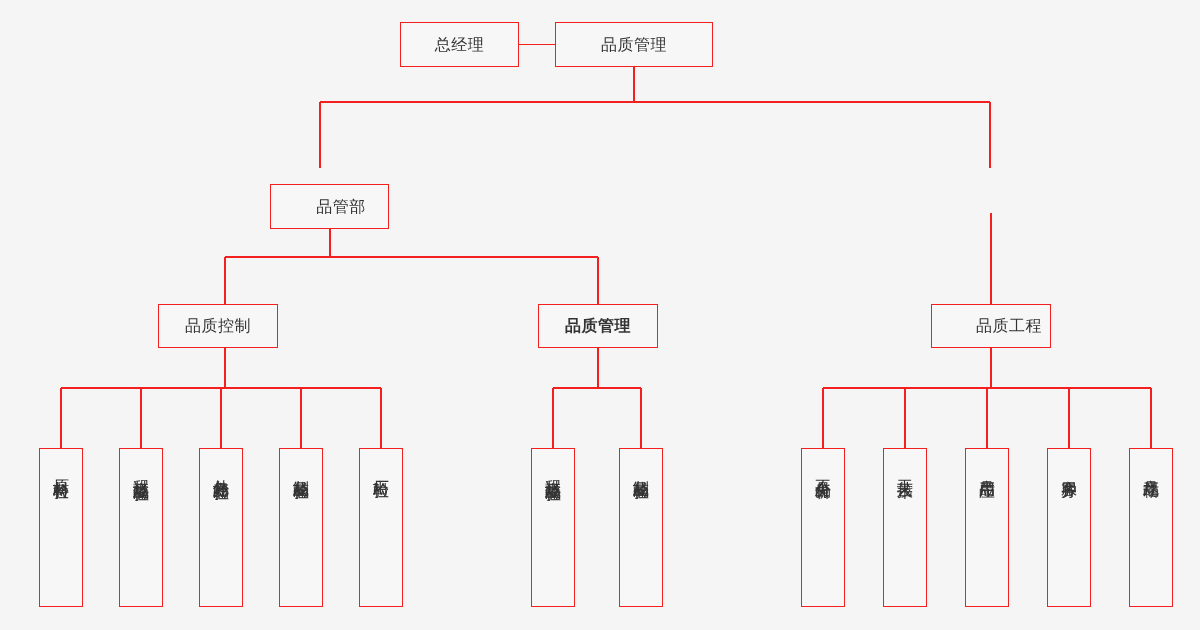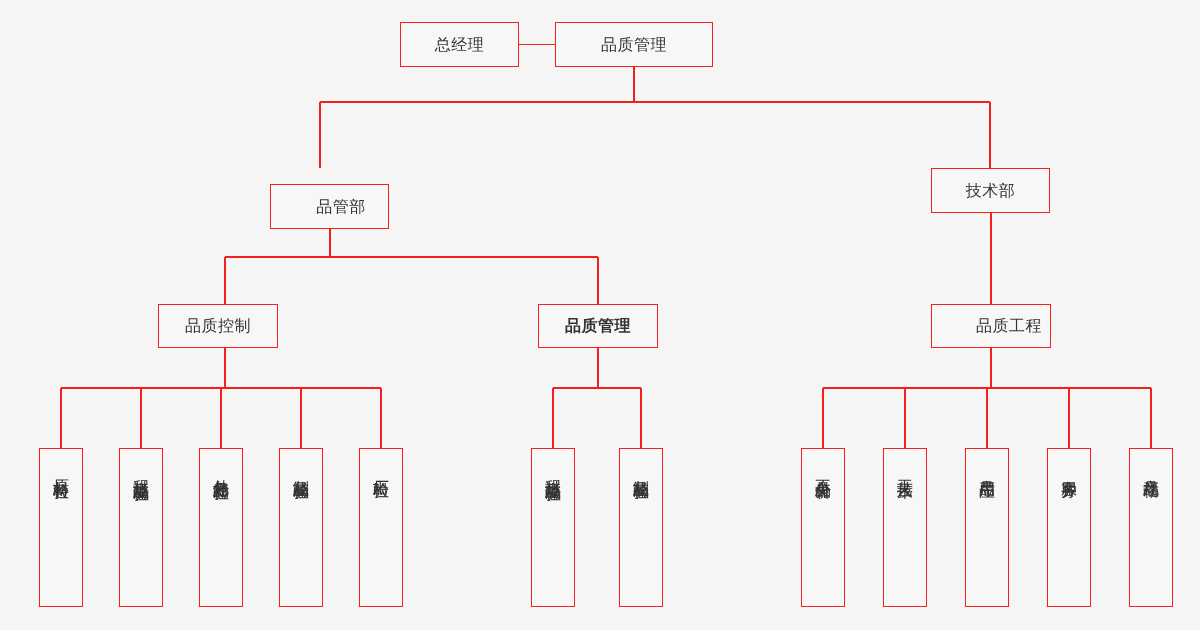--- a/index.html
+++ b/index.html
@@ -108,23 +108,20 @@
   </div>
 
   <div class="node node-h" style="left:555px; top:22px; width:158px; height:45px;">
     <span>品质管理</span>
   </div>
 
   <div class="node node-h" style="left:270px; top:184px; width:119px; height:45px;padding-left:23px;">
     <span>品管部</span>
   </div>
 
-  <div class="node node-h" style="left:931px; top:168px; width:119px; height:45px;">
-    <span>技术部</span>
-  </div>
 
   <div class="node node-h" style="left:158px; top:304px; width:120px; height:44px;">
     <span>品质控制</span>
   </div>
 
   <div class="node node-h" style="left:538px; top:304px; width:120px; height:44px;font-weight:bold;">
     <span>品质管理</span>
   </div>
 
   <div class="node node-h" style="left:931px; top:304px; width:120px; height:44px;padding-left:36px;">

